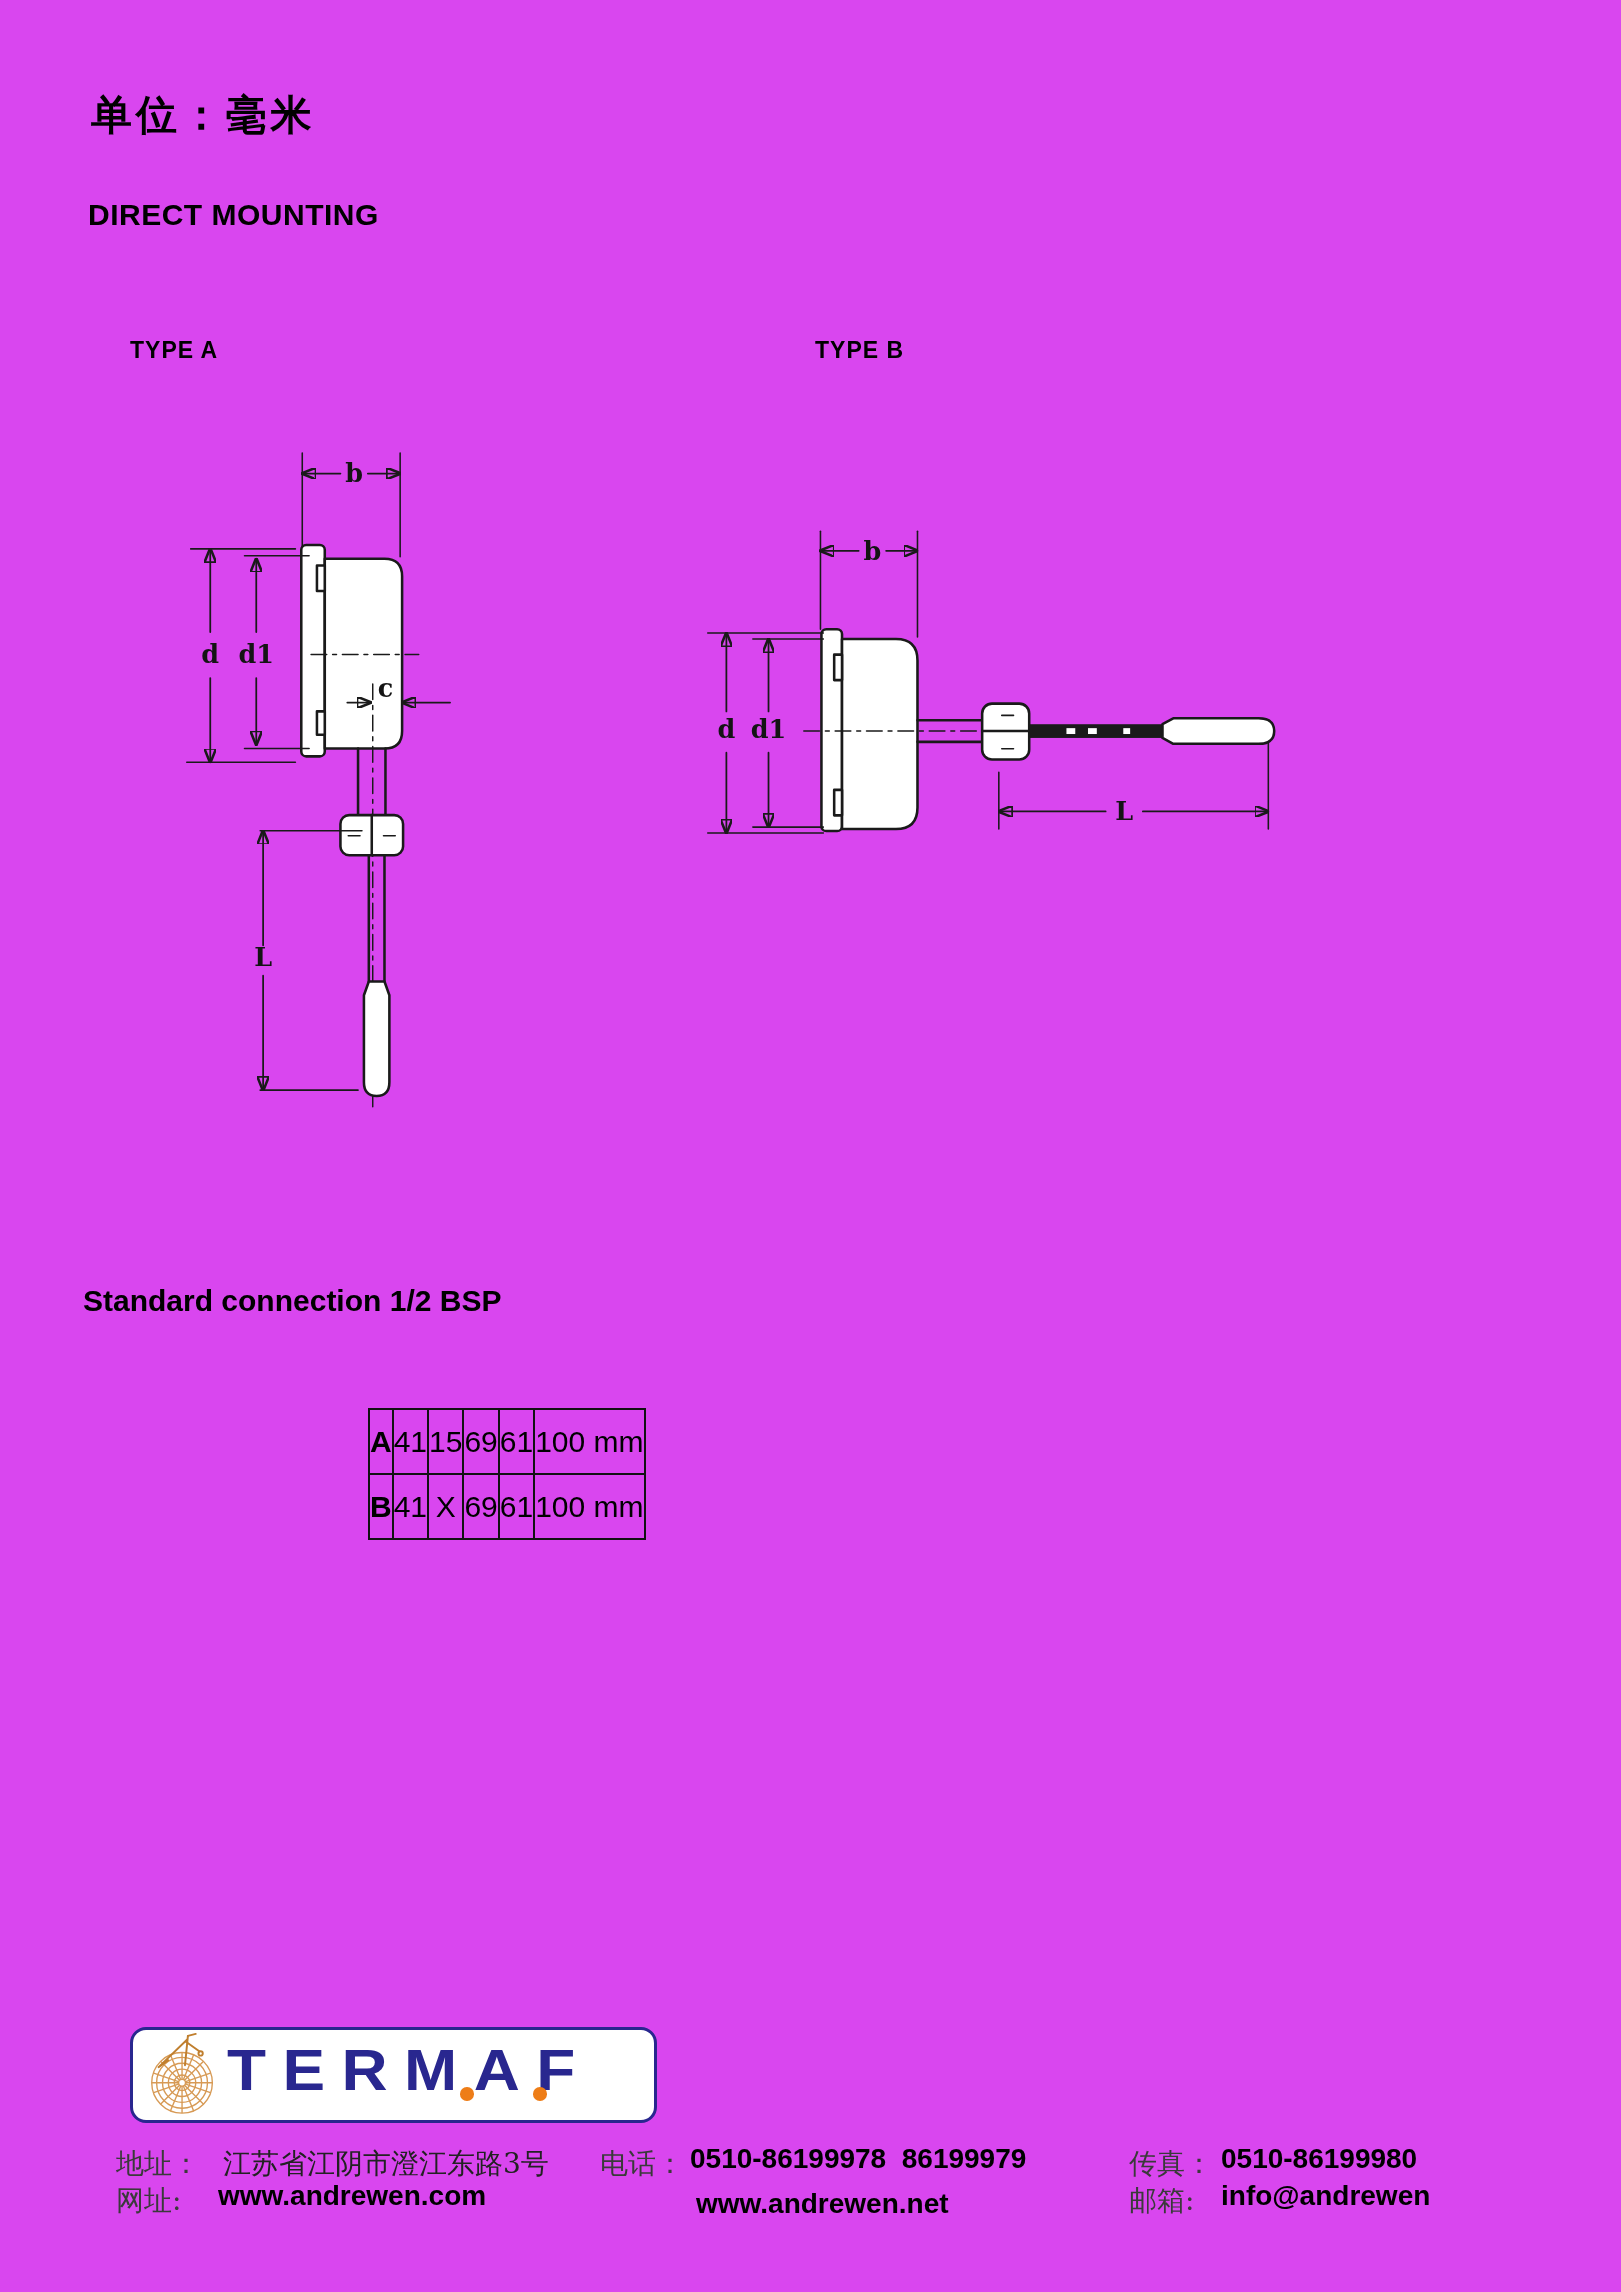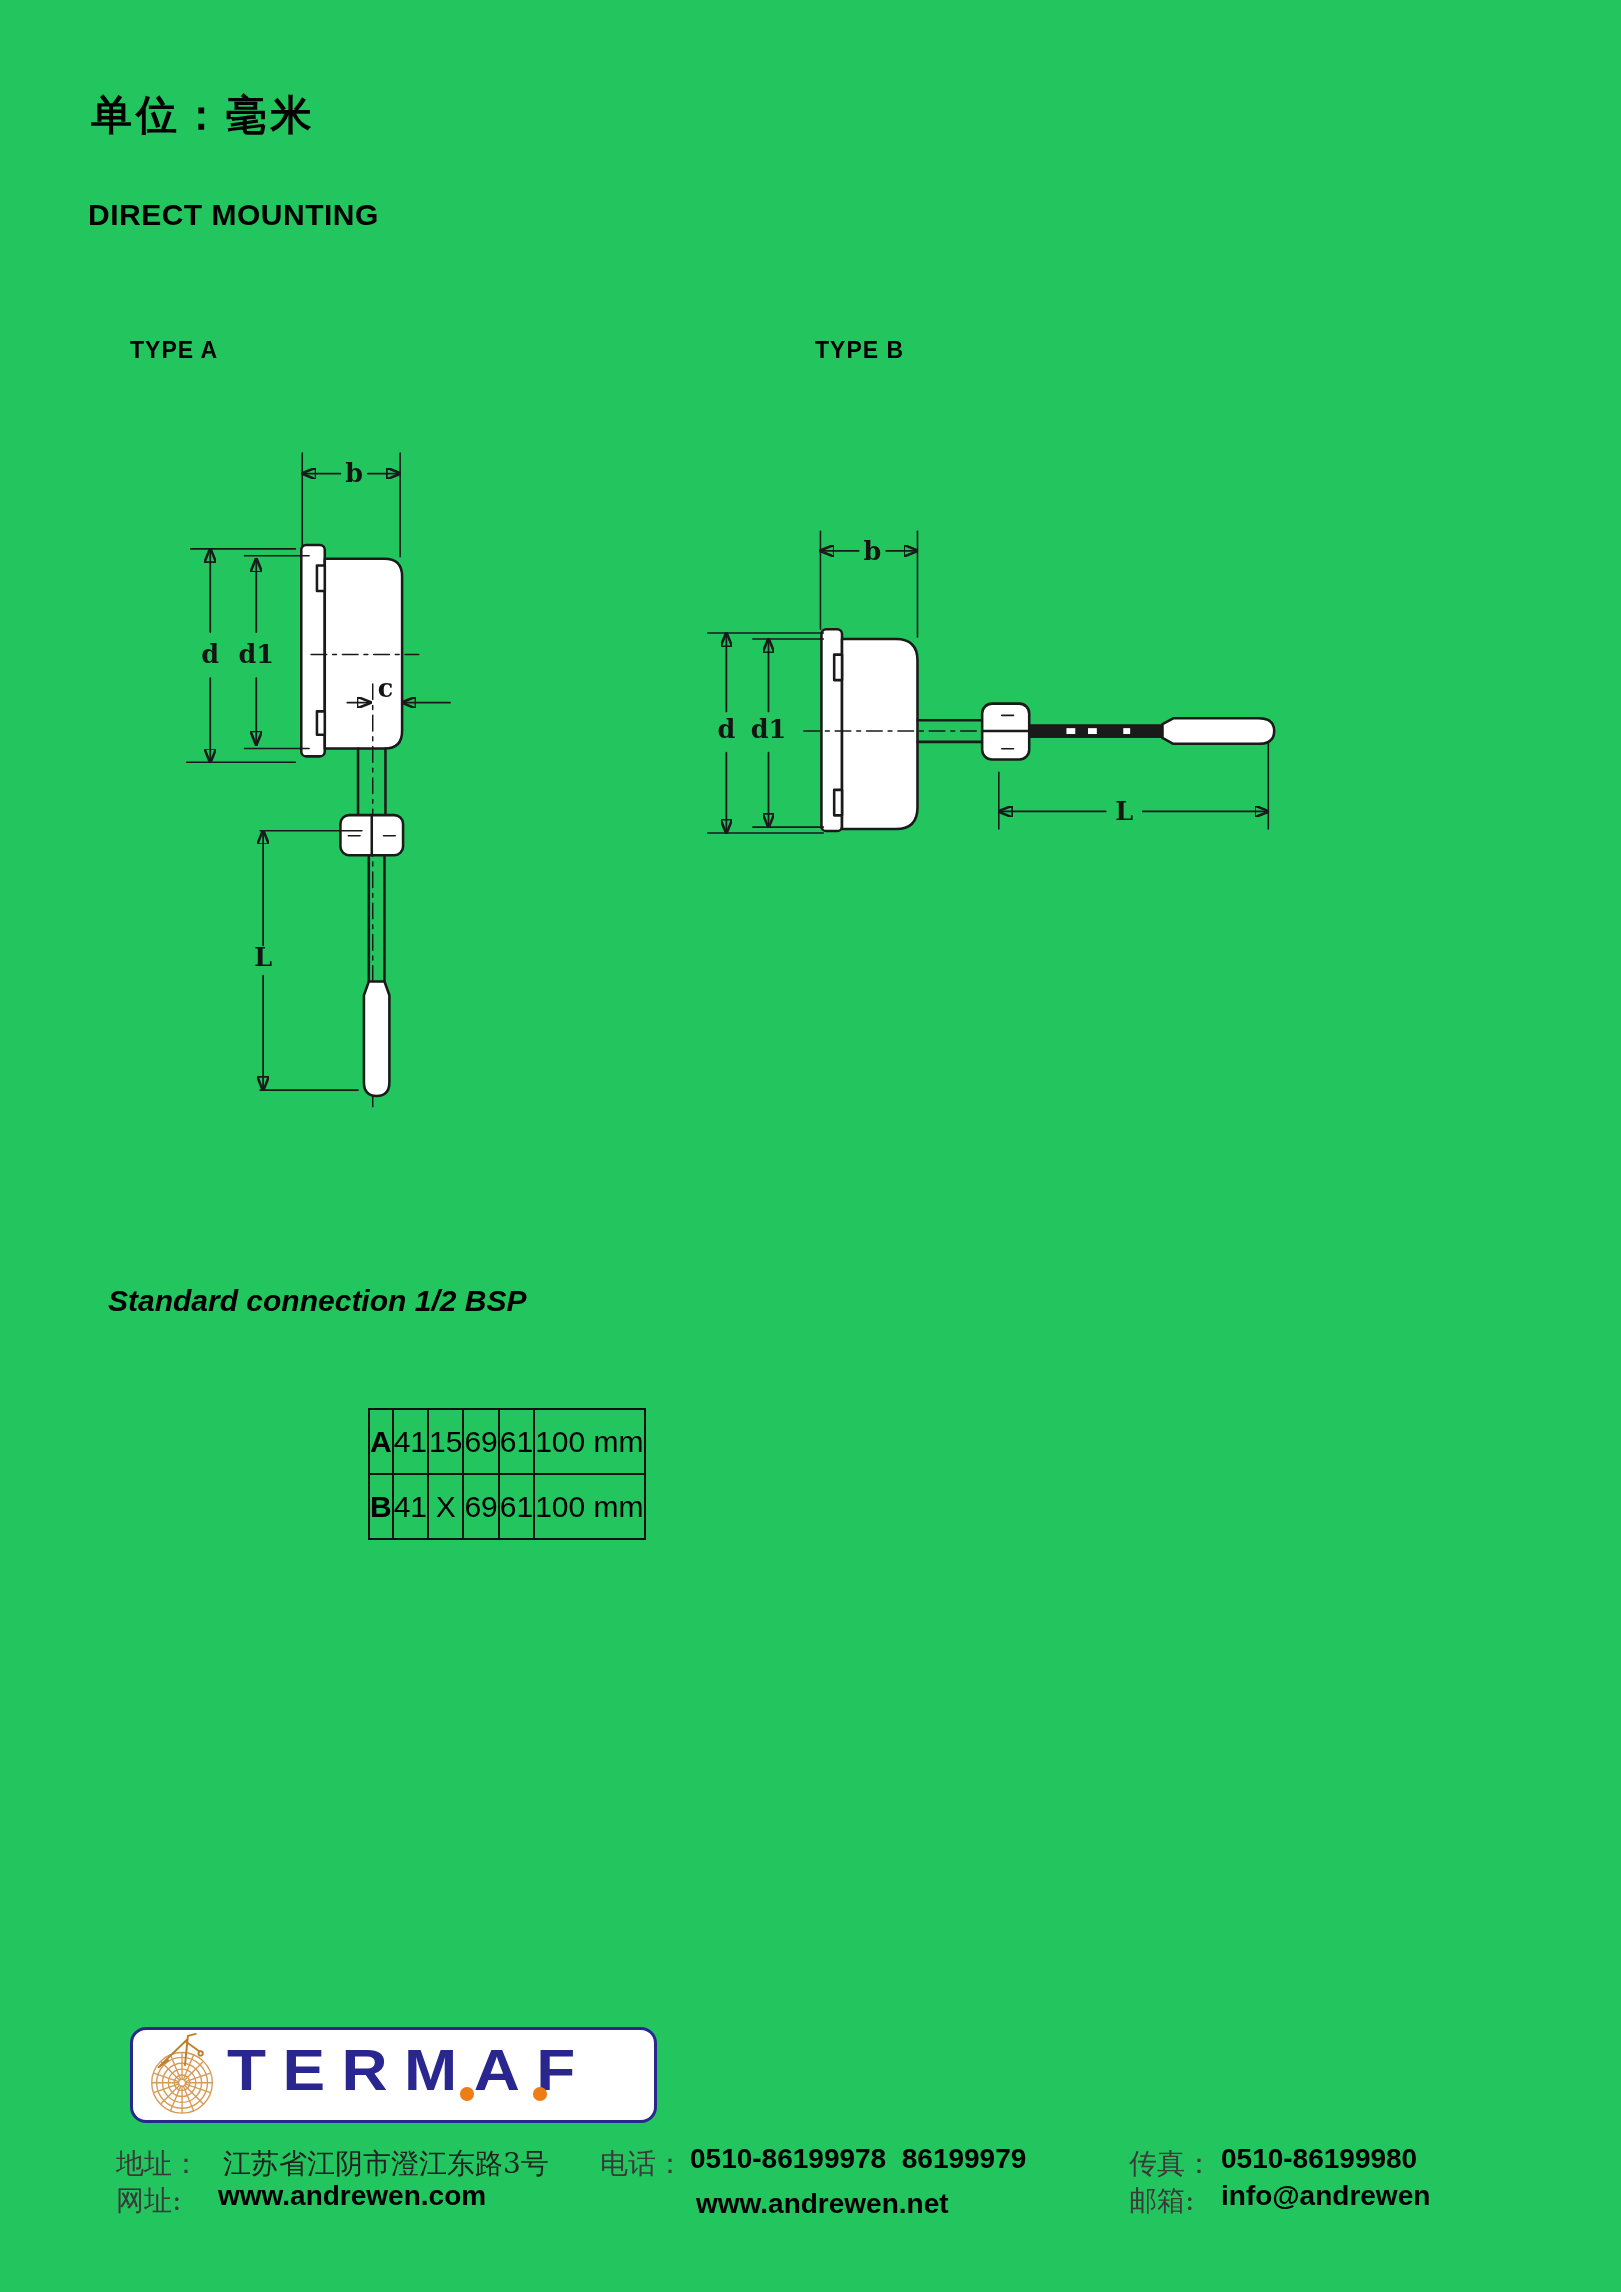--- a/index.html
+++ b/index.html
@@ -1,26 +1,26 @@
 <!DOCTYPE html>
 <html><head>
 <meta charset="utf-8">
 <style>
   html,body{margin:0;padding:0;background:#888;}
   .page{
-    position:relative;width:1621px;height:2293px;background:#22c55e;
+    position:relative;width:1621px;height:2293px;background:#d946ef;
     font-family:"Liberation Sans",sans-serif;color:#000;overflow:hidden;
   }
   .abs{position:absolute;}
   .unit-label{left:91px;top:88px;font-family:"DejaVu Serif",serif;font-weight:bold;font-size:41px;letter-spacing:3.9px;}
   .doc-title{left:88px;top:198px;font-size:30px;font-weight:bold;letter-spacing:0.5px;text-align:center;}
   .type-label{font-size:23px;font-weight:bold;letter-spacing:1px;}
   .type-a{left:130px;top:337px;}
   .type-b{left:815px;top:337px;}
-  .conn-heading{left:108px;top:1284px;font-size:30px;font-weight:bold;font-style:italic;}
+  .conn-heading{left:83px;top:1284px;font-size:30px;font-weight:bold;}
 
   
   .dwg{position:absolute;}
   .dwg path,.dwg rect,.dwg line{fill:none;stroke:#1a1a1a;stroke-width:2.6;stroke-linejoin:round;stroke-linecap:round;}
   .dwg .fillw{fill:#ffffff;}
   .dwg .thin{stroke-width:1.6;}
   .dwg .dim{stroke-width:1.8;}
   .dwg .cl{stroke-width:1.5;stroke-dasharray:16 6 4 6;}
   .dwg .solid{fill:#1a1a1a;stroke:none;}
   .dwg .wdash{fill:#ffffff;stroke:none;}

